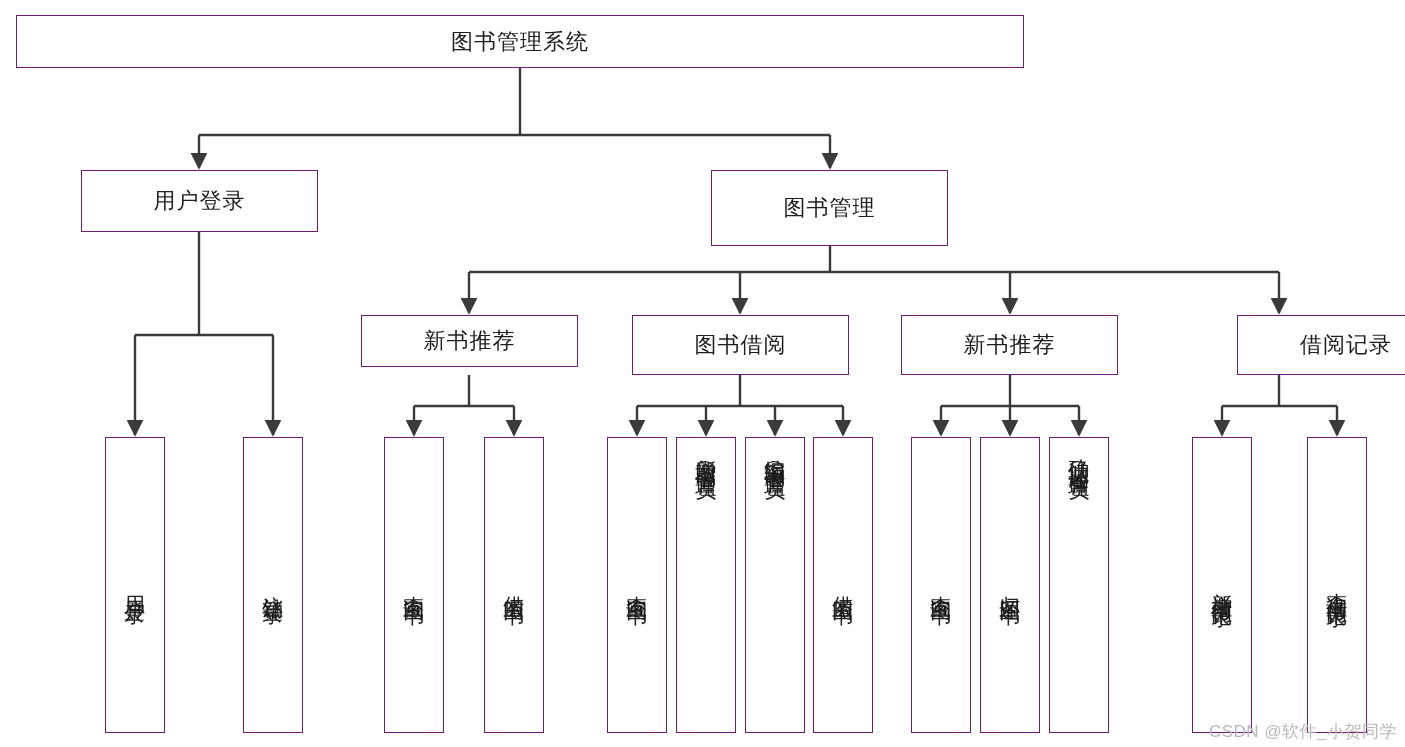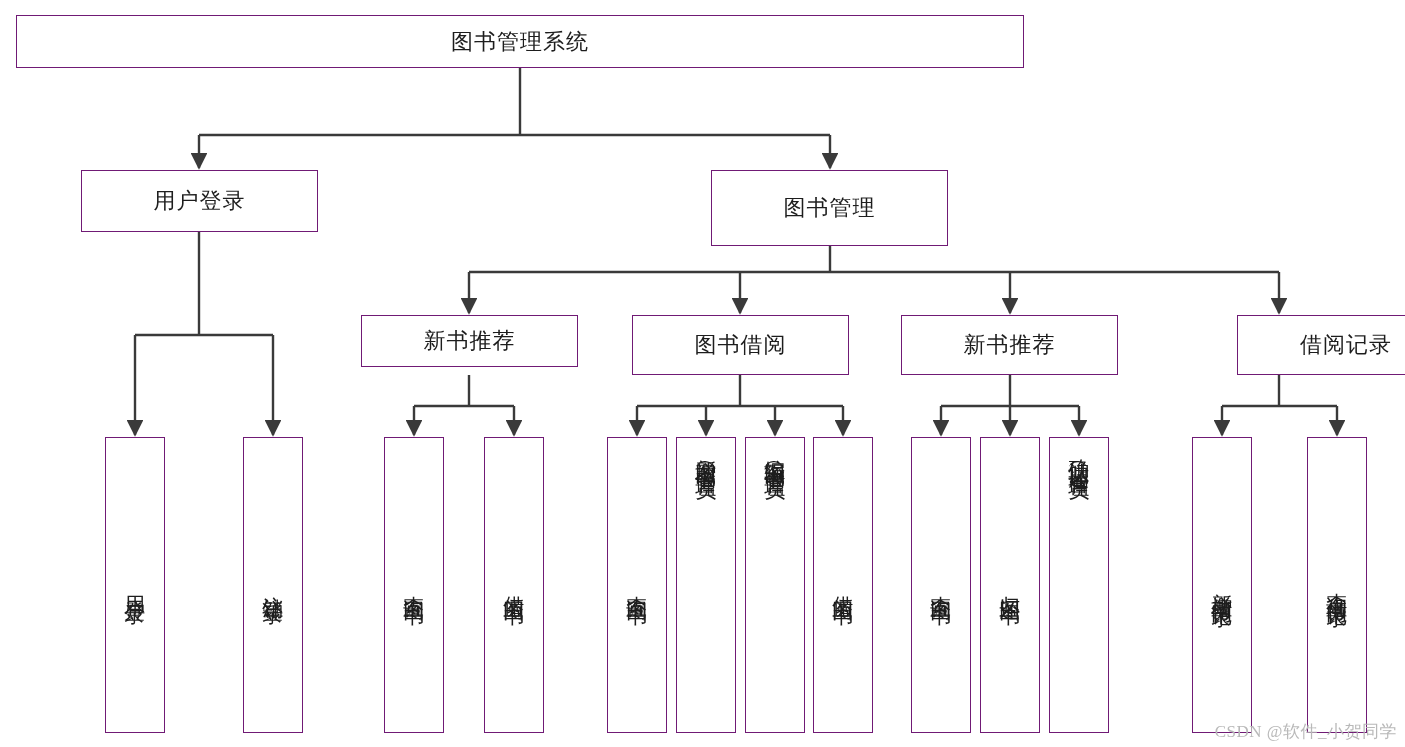--- a/index.html
+++ b/index.html
@@ -57,21 +57,20 @@
   }
   .watermark {
     position: absolute;
     right: 8px;
     bottom: 4px;
     font-size: 17px;
     color: #b9b9b9;
     letter-spacing: 0.5px;
     white-space: nowrap;
     user-select: none;
-    font-family: Liberation Serif, serif;
   }
 </style>
 </head>
 <body>
 
 <div id="stage">
 
   <svg id="diagram-svg" viewBox="0 0 1405 747" xmlns="http://www.w3.org/2000/svg">
     <defs>
       <marker id="arrow" viewBox="0 0 10 10" refX="9" refY="5" markerWidth="7" markerHeight="7" orient="auto-start-reverse">

